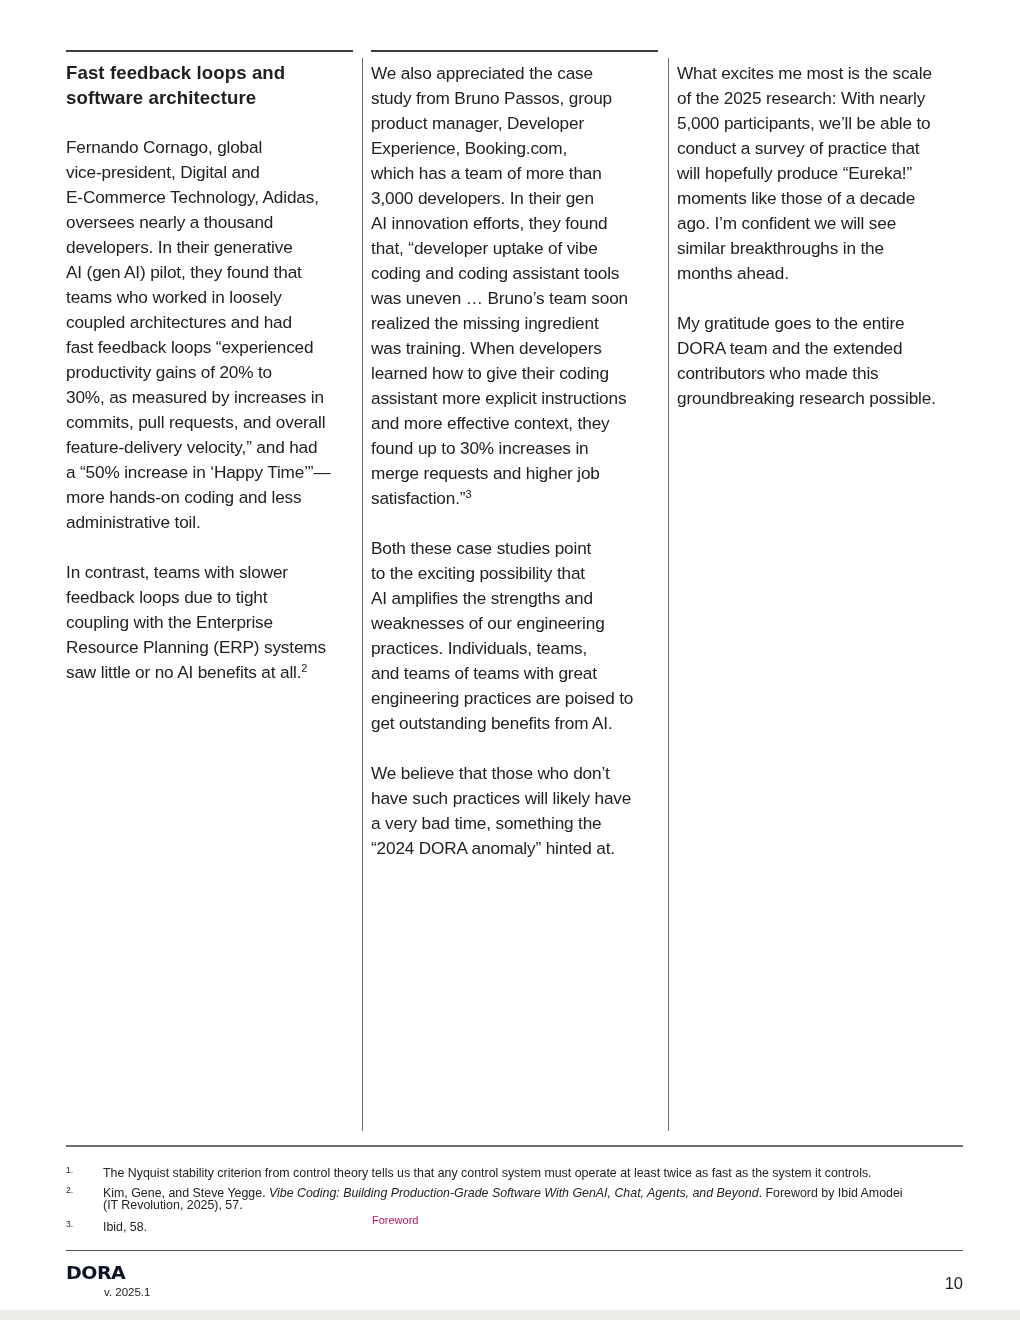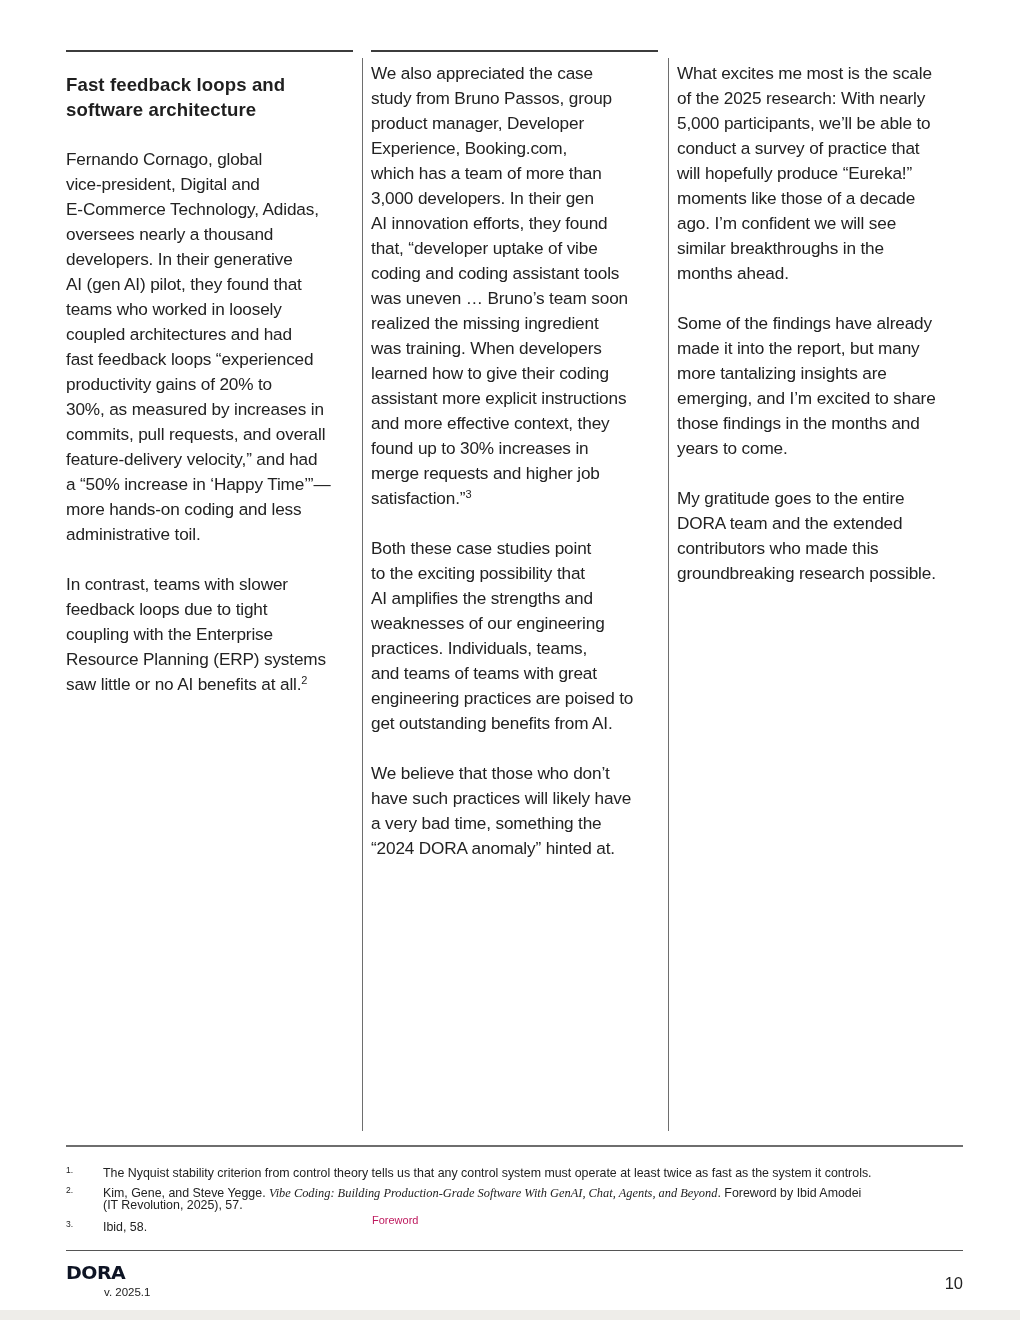--- a/index.html
+++ b/index.html
@@ -15,39 +15,39 @@
     .col-heading {
       font-size: 18.6px; font-weight: bold; line-height: 24.5px; margin: 0 0 25px 0; color: #1f1f1f;
       letter-spacing: 0.1px;
     }
     .para { font-size: 17.2px; line-height: 25px; margin: 0 0 25px 0; white-space: pre-line; letter-spacing: -0.15px; color: #222; }
     .para sup { font-size: 11px; line-height: 0; vertical-align: 6px; }
     .footnotes-rule { position: absolute; left: 66px; top: 1145px; width: 897px; height: 2px; background: #6e6e6e; }
     .footnote { position: absolute; left: 66px; width: 897px; font-size: 12.4px; line-height: 12px; color: #222; }
     .fn-num { position: absolute; left: 0; top: -3px; font-size: 8.5px; }
     .fn-text { margin-left: 37px; display: block; }
-    .fn-text i { font-style: italic; font-family: Liberation Serif, serif; }
+    .fn-text i { font-style: italic; }
     .footer-rule { position: absolute; left: 66px; top: 1250px; width: 897px; height: 1px; background: #555; }
     .logo { position: absolute; left: 66px; top: 1262px; font-family: "DejaVu Sans", sans-serif; font-weight: bold; font-size: 19px; letter-spacing: -0.5px; color: #0e1424; transform: scaleY(0.92); transform-origin: left top; }
     .version { position: absolute; left: 66px; top: 1286px; font-size: 11.5px; color: #222; margin-left: 38px; }
     .section-name { position: absolute; left: 372px; top: 1214px; font-size: 11px; color: #be185d; }
     .page-number { position: absolute; right: 57px; top: 1264px; font-size: 16.5px; color: #222; margin-top: 10px; }
   </style>
 </head>
 <body>
 
 <div class="page-bottom-band"></div>
 
 <div class="col-rule-top" style="left:66px;width:287px;"></div>
 <div class="col-rule-top" style="left:371px;width:287px;"></div>
 
 <div class="col-divider" style="left:362px;"></div>
 <div class="col-divider" style="left:668px;"></div>
 
-<div class="column" style="left:66px;margin-top:12px;">
+<div class="column" style="left:66px;">
   <h2 class="col-heading" style="white-space:pre-line;">Fast feedback loops and
 software architecture</h2>
   <p class="para"><span>Fernando Cornago, global
 vice-president, Digital and
 E-Commerce Technology, Adidas,
 oversees nearly a thousand
 developers. In their generative
 AI (gen AI) pilot, they found that
 teams who worked in loosely
 coupled architectures and had
@@ -102,26 +102,20 @@
 <div class="column" style="left:677px;width:296px;">
   <p class="para"><span>What excites me most is the scale
 of the 2025 research: With nearly
 5,000 participants, we’ll be able to
 conduct a survey of practice that
 will hopefully produce “Eureka!”
 moments like those of a decade
 ago. I’m confident we will see
 similar breakthroughs in the
 months ahead.</span></p>
-  <p class="para"><span>Some of the findings have already
-made it into the report, but many
-more tantalizing insights are
-emerging, and I’m excited to share
-those findings in the months and
-years to come.</span></p>
   <p class="para"><span>My gratitude goes to the entire
 DORA team and the extended
 contributors who made this
 groundbreaking research possible.</span></p>
 </div>
 
 <div class="footnotes-rule"></div>
 
 <div class="footnote" style="top:1167px;">
   <span class="fn-num">1.</span>

